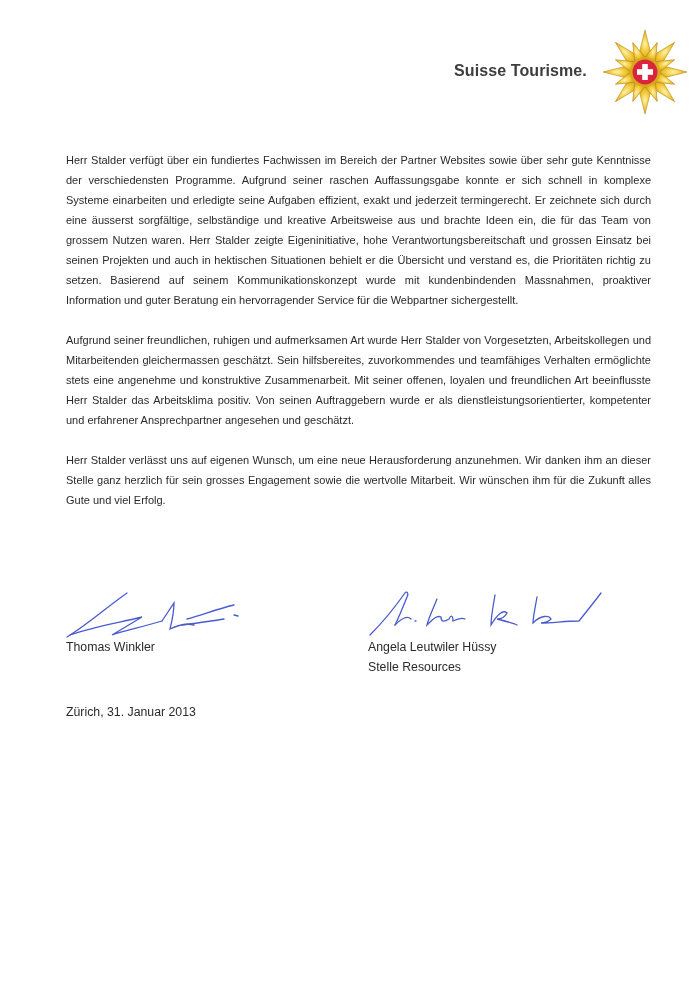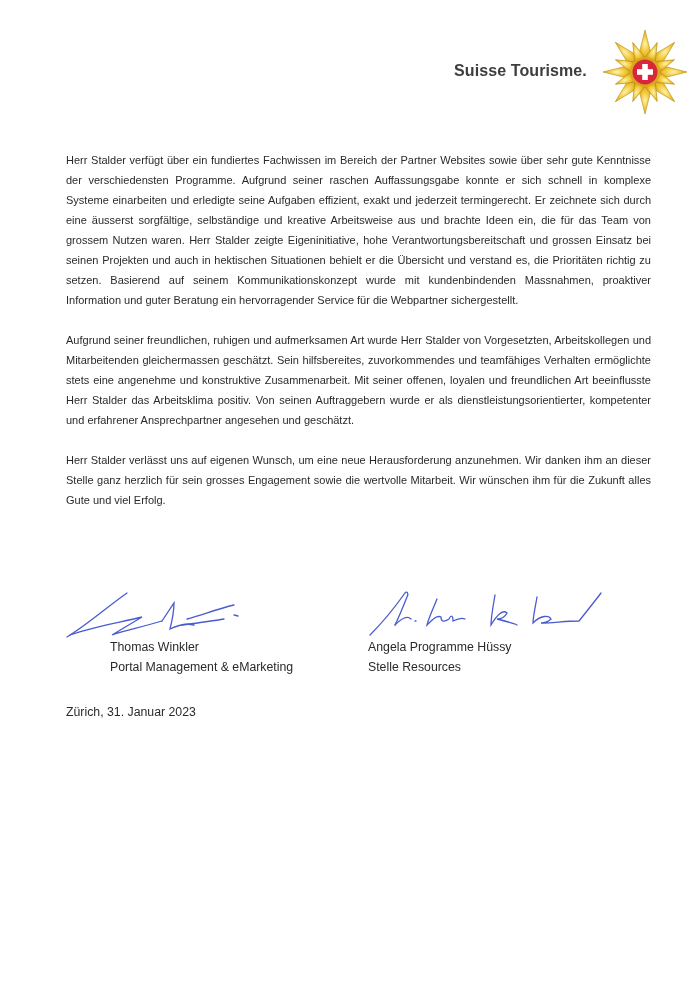--- a/index.html
+++ b/index.html
@@ -74,35 +74,34 @@
     <g fill="none" stroke="#4a5bd0" stroke-width="1.3" stroke-linecap="round">
       <path d="M5,52 C25,40 45,22 65,8"></path>
       <path d="M8,50 C30,42 55,38 80,32 C70,38 60,44 50,50 C62,46 80,42 100,36"></path>
       <path d="M100,36 C104,30 108,24 112,18 C112,28 110,36 108,44 C116,40 124,38 132,40"></path>
       <path d="M125,34 C140,30 155,24 172,20"></path>
       <path d="M120,40 C135,38 150,36 162,34"></path>
       <path d="M172,30 L176,31"></path>
     </g>
   </svg>
 
-  <div class="sig-block" style="left:66px; top:637px;margin-left:44px;">
+  <div class="sig-block" style="left:66px; top:637px;">
     <div>Thomas Winkler</div>
-    <div>Portal Management &amp; eMarketing</div>
   </div>
 
   <svg class="signature" style="left:365px; top:585px; width:250px; height:55px;" viewBox="0 0 250 55">
     <g fill="none" stroke="#4a5bd0" stroke-width="1.3" stroke-linecap="round">
       <path d="M5,50 C15,40 28,25 40,8 C42,6 44,8 42,12 C38,22 34,32 30,40"></path>
       <path d="M30,40 C36,34 42,30 46,34 M50,36 L51,36"></path>
       <path d="M72,14 C68,24 64,32 62,40 C68,34 72,30 76,32 C76,36 78,38 84,34 C86,30 88,30 88,36 C92,34 96,32 100,34"></path>
       <path d="M130,10 C128,22 126,32 126,40 C132,30 138,24 142,28 C140,32 136,34 132,34 C140,36 148,38 152,40"></path>
       <path d="M172,12 C170,24 168,32 168,38 C176,30 184,30 186,34 C184,36 180,38 176,38 C188,38 200,36 214,36 C222,26 230,16 236,8"></path>
     </g>
   </svg>
 
   <div class="sig-block" style="left:368px; top:637px;">
-    <div>Angela Programme Hüssy</div>
+    <div>Angela Leutwiler Hüssy</div>
     <div>Stelle Resources</div>
   </div>
 
-  <div class="date">Zürich, 31. Januar 2023</div>
+  <div class="date">Zürich, 31. Januar 2013</div>
 
 </div>
 
 </body></html>

